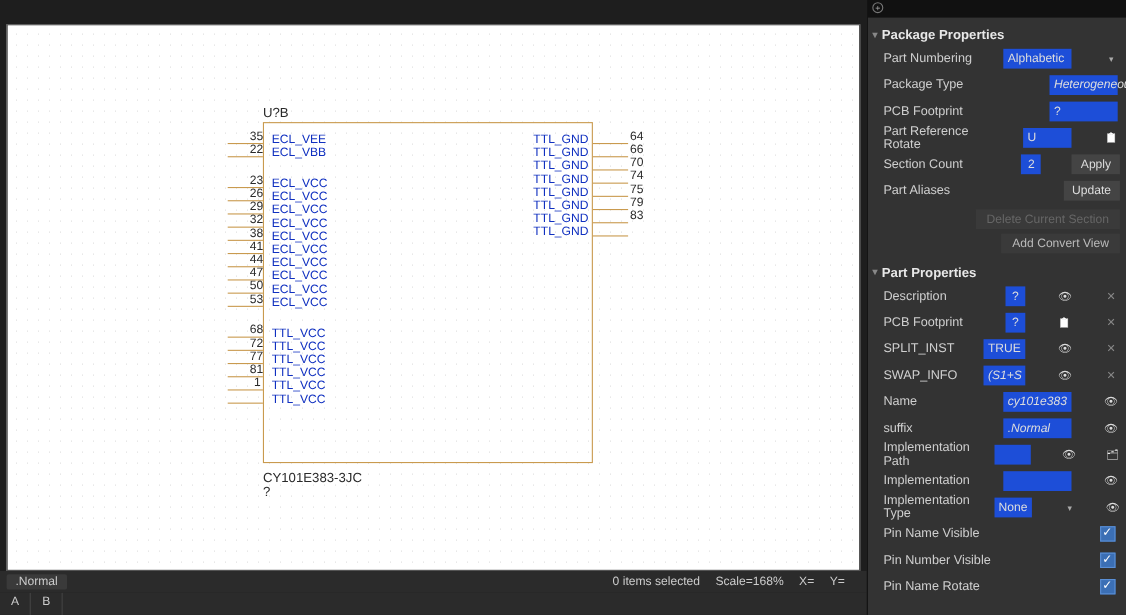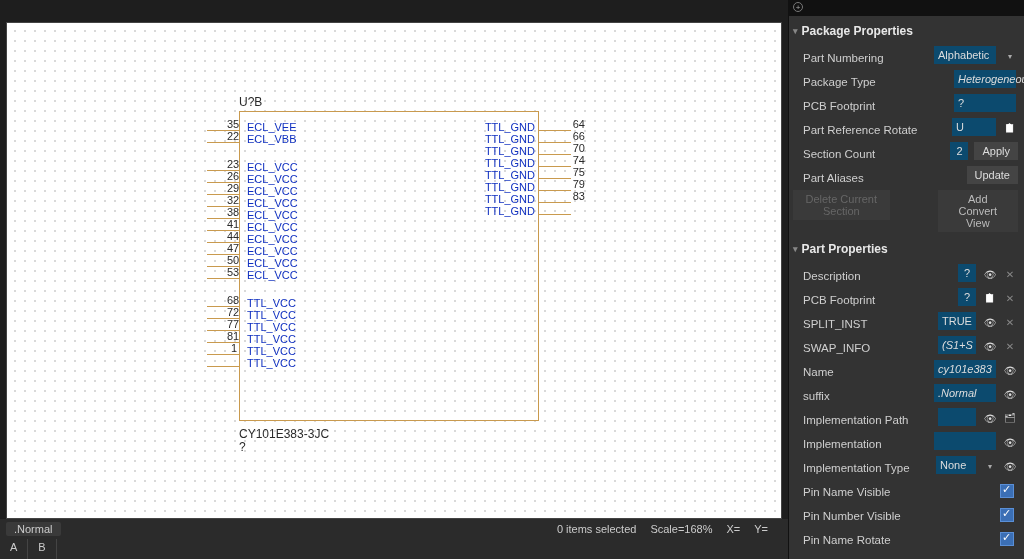--- a/index.html
+++ b/index.html
@@ -41,24 +41,24 @@
   .status span { margin-right:14px; }
   .tabbar { height:20px; background:#2b2b2b; display:flex; }
   .tab { color:#ccc; font-size:11px; padding:2px 10px; border-right:1px solid #444; cursor:pointer; }
   
   .side { width:236px; background:#333; color:#cfcfcf; font-size:12px; display:flex; flex-direction:column; border-left:1px solid #111; overflow:hidden;}
   .side-top { height:16px; background:#111; position:relative;}
   .side-top .dot { position:absolute; left:4px; top:2px; width:10px; height:10px; border:1px solid #777; border-radius:50%; font-size:8px; color:#aaa; text-align:center; line-height:9px;}
   .side-body { flex:1; overflow-y:auto; padding:4px 6px 4px 4px;}
   .sec-head { color:#e8e8e8; font-weight:600; font-size:12px; margin:4px 0 4px 0; display:flex; align-items:center;}
   .sec-head::before {content:"▾"; font-size:9px; color:#888; margin-right:4px;}
-  .row { display:flex; align-items:flex-end; height:22px; margin-bottom:2px;}
+  .row { display:flex; align-items:center; height:22px; margin-bottom:2px;gap:22px;}
   .row .lab { flex:1; padding-left:10px; font-size:11.5px; color:#cfcfcf;}
   .row .val {
-    width:62px; height:18px; background:#0c4a6e; color:#ddd; font-size:11px;
+    width:62px; height:18px; background:#1d4ed8; color:#ddd; font-size:11px;
     display:flex; align-items:center; padding:0 4px; margin-right:2px;
     border:none; font-style:normal;
   }
   .row .val.italic { font-style:italic; }
   .row .val.tiny { width:18px; justify-content:center;}
   .row .btn {
     height:18px; padding:0 8px; background:#444; color:#ddd; font-size:11px;
     border:none; cursor:pointer; margin-left:4px;
   }
   .row .ico {
@@ -67,21 +67,21 @@
   }
   .row .ico.eye::before { content:"👁"; font-size:10px; filter:grayscale(1) brightness(1.3);}
   .row .ico.x::before   { content:"✕"; font-size:10px; color:#888;}
   .row .ico.db::before  { content:"▾"; font-size:8px; color:#aaa;}
   .row .ico.clip::before{ content:"📋"; font-size:9px; filter:grayscale(1) brightness(1.4);}
   .row .ico.stack::before{ content:"🗂"; font-size:9px; filter:grayscale(1) brightness(1.4);}
   .chk {
     width:14px; height:14px; background:#3b6fb5; border:1px solid #5a8fd6; position:relative; margin-right:4px;
   }
   .chk.on::after{content:"✓"; position:absolute; left:1px; top:-2px; font-size:11px; color:#fff;}
-  .center-btns { display:flex; flex-direction:row; align-items:flex-start; margin:4px 0 8px 0;gap:48px;}
+  .center-btns { display:flex; flex-direction:column; align-items:flex-end; margin:4px 0 8px 0;}
   .center-btns button {
     background:#3a3a3a; color:#bbb; font-size:11px; border:none; padding:3px 10px; margin:2px 0; cursor:pointer;
   }
   .center-btns button.disabled { color:#666; }
   .side-body::-webkit-scrollbar{width:10px;}
   .side-body::-webkit-scrollbar-track{background:#2a2a2a;}
   .side-body::-webkit-scrollbar-thumb{background:#555;}
 </style>
 </head>
 <body>

